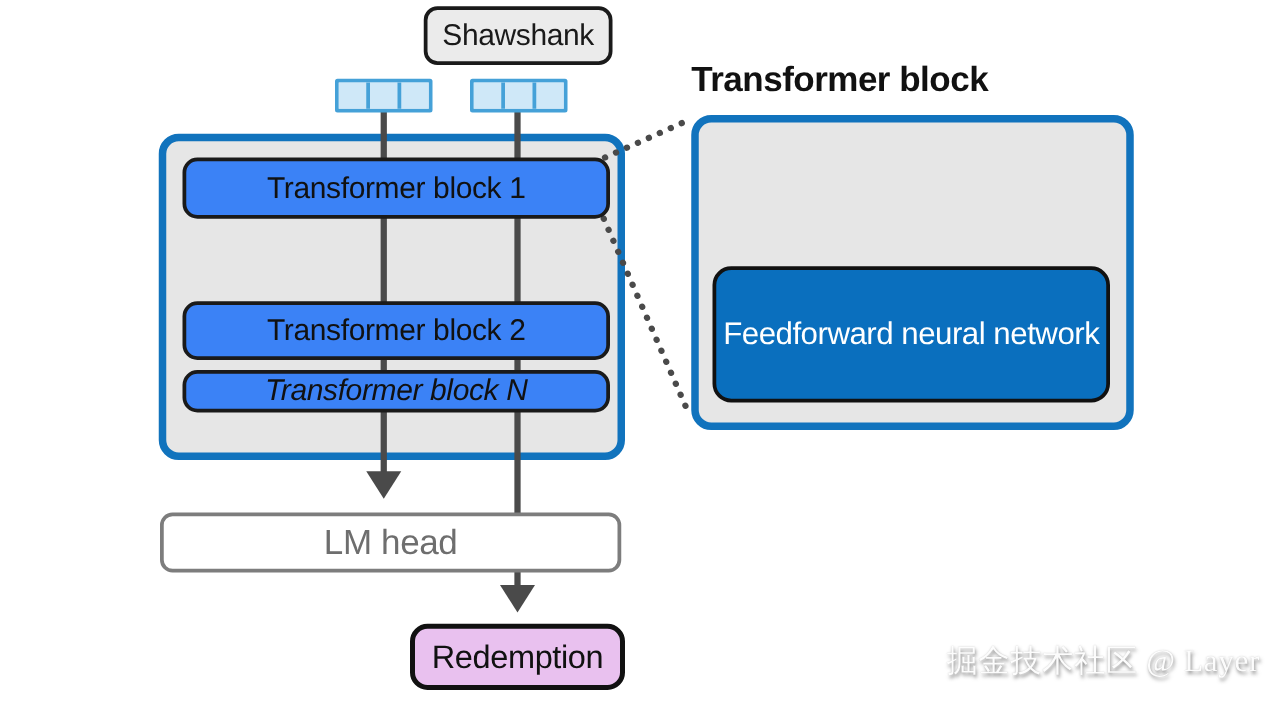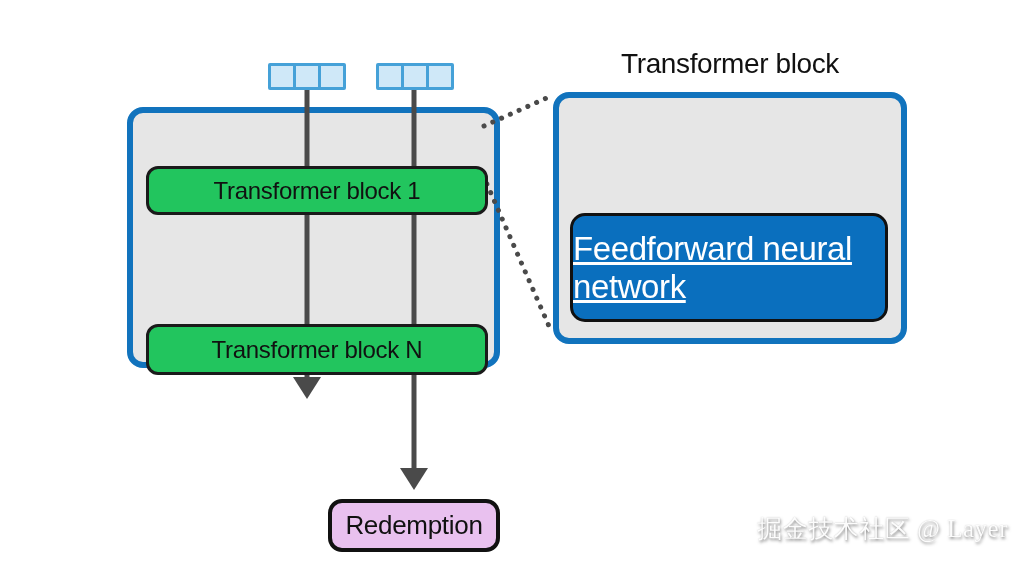--- a/index.html
+++ b/index.html
@@ -72,34 +72,33 @@
   .strip .cell { flex: 1; background: #cfe8f8; }
   .strip .cell + .cell { border-left: 3px solid #45a1d8; }
   .strip-1 { left: 268px; }
   .strip-2 { left: 376px; }
 
   
   .block {
     position: absolute;
     left: 146px;
     width: 342px;
-    background: #22c55e;
+    background: #3b82f6;
     border: 3px solid #1a1a1a;
     border-radius: 12px;
     display: flex;
     align-items: center;
     justify-content: center;
     font-size: 24px;
     letter-spacing: -0.3px;
     color: #111;
-    margin-top: 40px;
   }
   .block-1 { top: 126px; height: 49px; }
   .block-2 { top: 241px; height: 47px; }
-  .block-n { top: 284px; height: 51px; }
+  .block-n { top: 296px; height: 34px; font-style: italic; }
 
   
   .lm-head {
     position: absolute;
     left: 128px; top: 410px;
     width: 369px; height: 48px;
     background: #ffffff;
     border: 3px solid #7d7d7d;
     border-radius: 10px;
     display: flex;
@@ -124,40 +123,39 @@
     font-size: 26px;
     letter-spacing: -0.3px;
     color: #111;
   }
 
   
   .detail-title {
     position: absolute;
     left: 553px; top: 48px;
     width: 354px;
-    text-align: center;
+    text-align: left;
     font-size: 28px;
-    font-weight: 400;
+    font-weight: 700;
     letter-spacing: -0.4px;
     color: #111;
   }
   .ffn {
     position: absolute;
     left: 570px; top: 213px;
     width: 318px; height: 109px;
     background: #0a6fbe;
     border: 3px solid #111;
     border-radius: 15px;
     display: flex;
     align-items: center;
     justify-content: center;
-    font-size: 33px;
+    font-size: 25px;
     letter-spacing: -0.4px;
     color: #ffffff;
-    text-decoration: underline;
   }
 
   
   .watermark {
     position: absolute;
     right: 12px; top: 512px;
     font-size: 25px;
     color: rgba(255,255,255,0.96);
     text-shadow: 1px 2px 3px rgba(70,70,70,0.6), 0 0 1px rgba(120,120,120,0.4);
     letter-spacing: 0.5px;
@@ -174,35 +172,38 @@
 
   <svg class="overlay" viewBox="0 0 1020 562">
     <line class="shaft" x1="307" y1="88" x2="307" y2="379"></line>
     <polygon class="head" points="293,377 321,377 307,399"></polygon>
     <line class="shaft" x1="414" y1="88" x2="414" y2="470"></line>
     <polygon class="head" points="400,468 428,468 414,490"></polygon>
     <line class="dots" x1="484" y1="126" x2="551" y2="96"></line>
     <line class="dots" x1="483" y1="175" x2="552" y2="333"></line>
   </svg>
 
+  <div class="word word-shawshank">Shawshank</div>
 
   <div class="strip strip-1">
     <div class="cell"></div>
     <div class="cell"></div>
     <div class="cell"></div>
   </div>
   <div class="strip strip-2">
     <div class="cell"></div>
     <div class="cell"></div>
     <div class="cell"></div>
   </div>
 
   <div class="block block-1">Transformer block 1</div>
+  <div class="block block-2">Transformer block 2</div>
   <div class="block block-n">Transformer block N</div>
 
+  <div class="lm-head">LM head</div>
 
   <div class="redemption">Redemption</div>
 
   <div class="detail-title">Transformer block</div>
   <div class="ffn">Feedforward neural network</div>
 
   <div class="watermark">掘金技术社区 @ Layer</div>
 
 </div>
 

